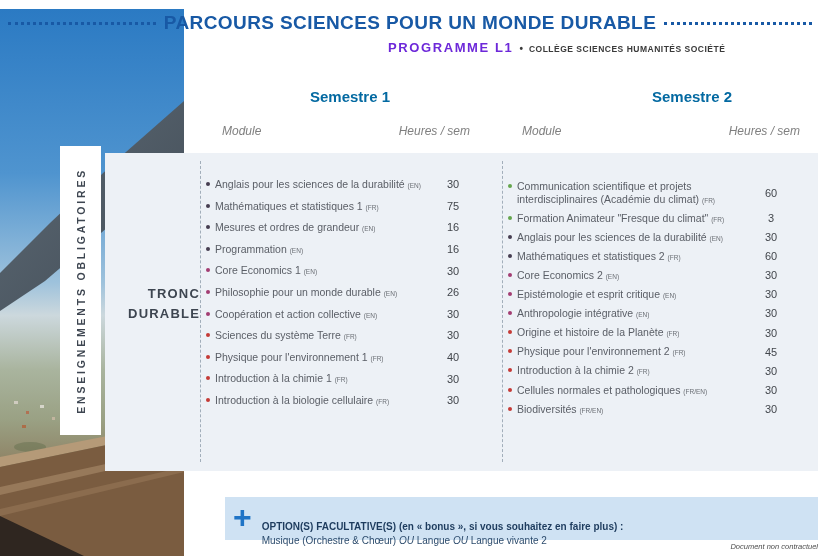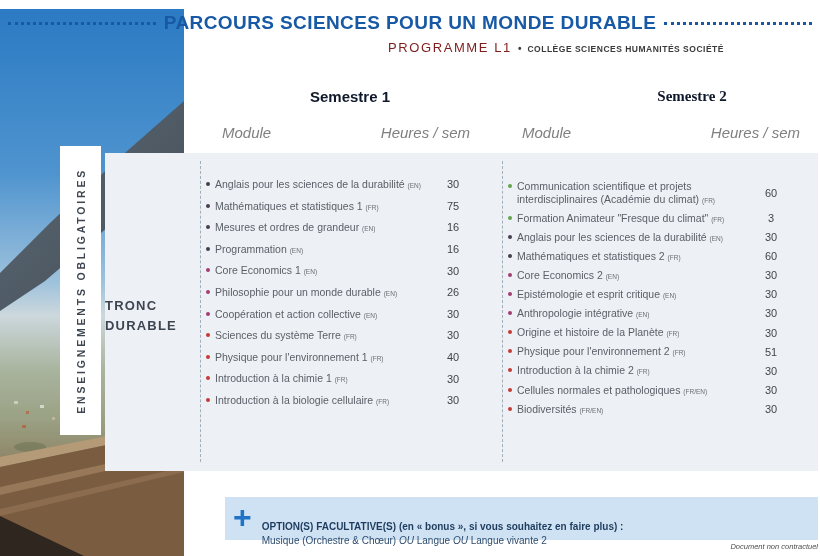--- a/index.html
+++ b/index.html
@@ -8,43 +8,43 @@
 
   
   #photo{position:absolute;left:0;top:9px;width:184px;height:547px;}
 
   
   #title-row{position:absolute;left:0;right:0;top:12px;display:flex;align-items:center;z-index:6;}
   .dotline{flex:1;border-top:3px dotted #1859a5;margin:0 8px;}
   #main-title{font-size:19px;font-weight:bold;color:#1859a5;letter-spacing:.4px;white-space:nowrap;}
 
   #subtitle-row{position:absolute;left:388px;top:40px;display:flex;align-items:baseline;gap:6px;z-index:6;white-space:nowrap;}
-  #subtitle-program{font-size:13px;color:#7f1d1d;letter-spacing:1.6px;font-weight:normal;}
+  #subtitle-program{font-size:13px;color:#6d28d9;letter-spacing:1.6px;font-weight:bold;}
   #subtitle-dot{font-size:10px;color:#3a3a3a;font-weight:bold;}
   #subtitle-college{font-size:8.5px;color:#3a3a3a;font-weight:bold;letter-spacing:.5px;}
 
-  .sem-title{position:absolute;top:88px;width:200px;text-align:center;font-size:15px;font-weight:bold;color:#0f172a;z-index:6;}
-  #sem1-title{left:250px;} #sem2-title{left:592px;font-family:Liberation Serif, serif;}
-
-  .col-head{position:absolute;top:124px;font-size:15px;font-style:italic;color:#7f7f7f;z-index:6;}
+  .sem-title{position:absolute;top:88px;width:200px;text-align:center;font-size:15px;font-weight:bold;color:#0369a1;z-index:6;}
+  #sem1-title{left:250px;} #sem2-title{left:592px;}
+
+  .col-head{position:absolute;top:124px;font-size:12px;font-style:italic;color:#7f7f7f;z-index:6;}
   #m1{left:222px;} #h1{left:370px;width:100px;text-align:right;}
   #m2{left:522px;} #h2{left:700px;width:100px;text-align:right;}
 
   
   #panel{position:absolute;left:105px;top:153px;width:713px;height:318px;background:#edf1f6;z-index:2;}
   .vdash{position:absolute;top:161px;height:301px;width:0;border-left:1px dashed #a2aeba;z-index:3;}
   #vdash1{left:200px;} #vdash2{left:502px;}
 
   
   #vstrip{position:absolute;left:60px;top:146px;width:41px;height:289px;background:#ffffff;z-index:4;
           display:flex;align-items:center;justify-content:center;overflow:hidden;}
   #vstrip span{writing-mode:vertical-rl;transform:rotate(180deg);font-size:10.5px;font-weight:bold;
           letter-spacing:2.8px;color:#3e4651;white-space:nowrap;}
 
-  #tronc{position:absolute;left:105px;top:296px;width:95px;text-align:left;z-index:4;
+  #tronc{position:absolute;left:105px;top:284px;width:95px;text-align:right;z-index:4;
          font-size:13px;font-weight:bold;color:#3d4550;letter-spacing:1.2px;line-height:1.55;}
 
   
   .mod-col{position:absolute;z-index:5;}
   #sem1-rows{left:206px;top:178px;width:264px;}
   #sem2-rows{left:508px;top:180px;width:280px;}
   .mod-row{display:flex;align-items:flex-start;}
   #sem1-rows .mod-row{margin-bottom:9px;}
   #sem2-rows .mod-row{margin-bottom:6.5px;}
   .bullet{width:4px;height:4px;border-radius:50%;flex:0 0 4px;margin:4px 5px 0 0;}
@@ -233,21 +233,21 @@
         <span class="mod-hours">30</span>
       </div>
       <div class="mod-row">
         <span class="bullet" style="background: rgb(196, 58, 54);"></span>
         <span class="mod-label">Origine et histoire de la Planète <span class="tag">(FR)</span></span>
         <span class="mod-hours">30</span>
       </div>
       <div class="mod-row">
         <span class="bullet" style="background: rgb(196, 58, 54);"></span>
         <span class="mod-label">Physique pour l'environnement 2 <span class="tag">(FR)</span></span>
-        <span class="mod-hours">51</span>
+        <span class="mod-hours">45</span>
       </div>
       <div class="mod-row">
         <span class="bullet" style="background: rgb(196, 58, 54);"></span>
         <span class="mod-label">Introduction à la chimie 2 <span class="tag">(FR)</span></span>
         <span class="mod-hours">30</span>
       </div>
       <div class="mod-row">
         <span class="bullet" style="background: rgb(196, 58, 54);"></span>
         <span class="mod-label">Cellules normales et pathologiques <span class="tag">(FR/EN)</span></span>
         <span class="mod-hours">30</span>

